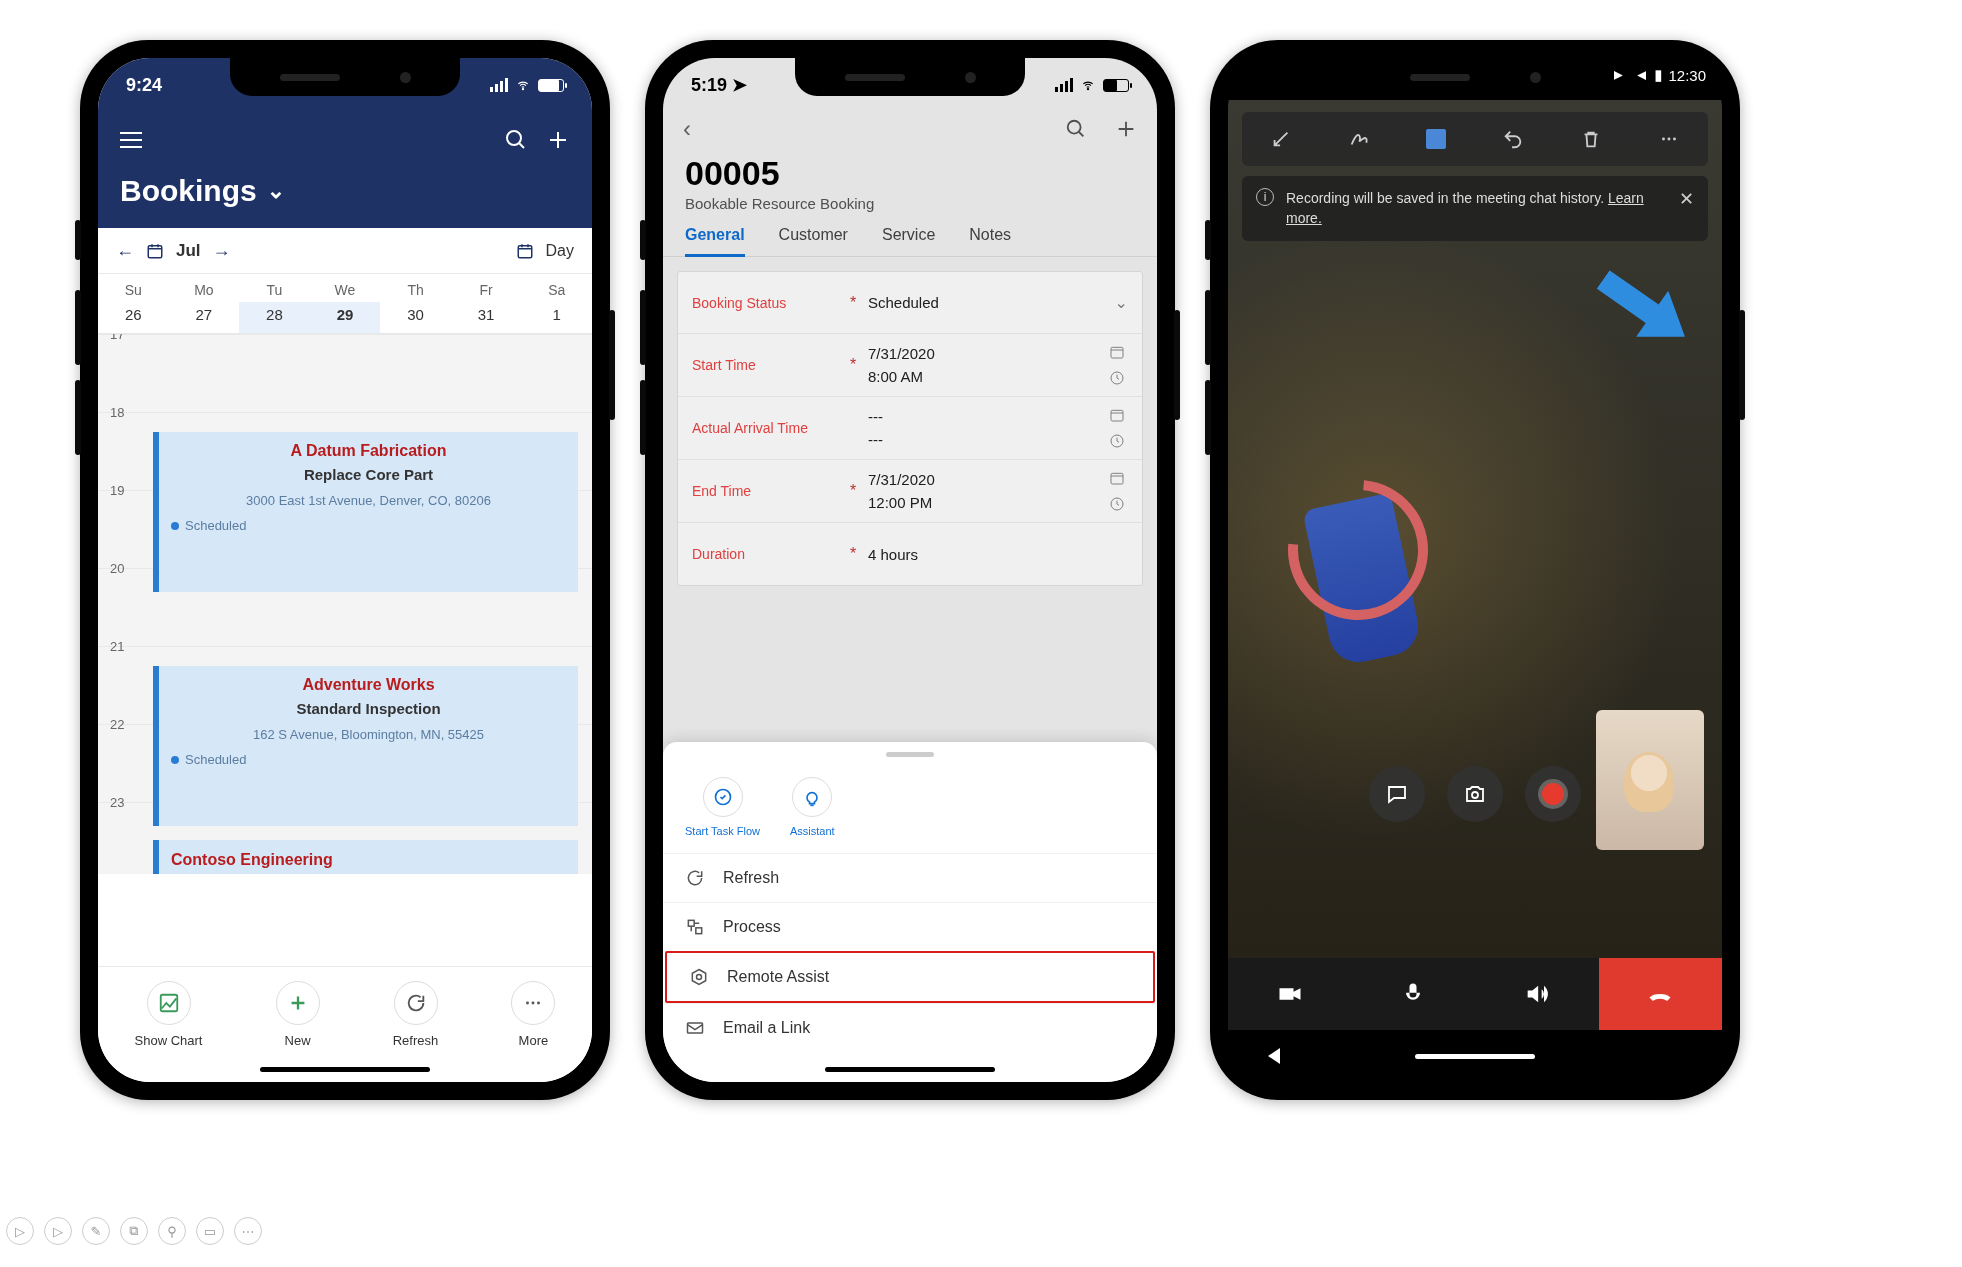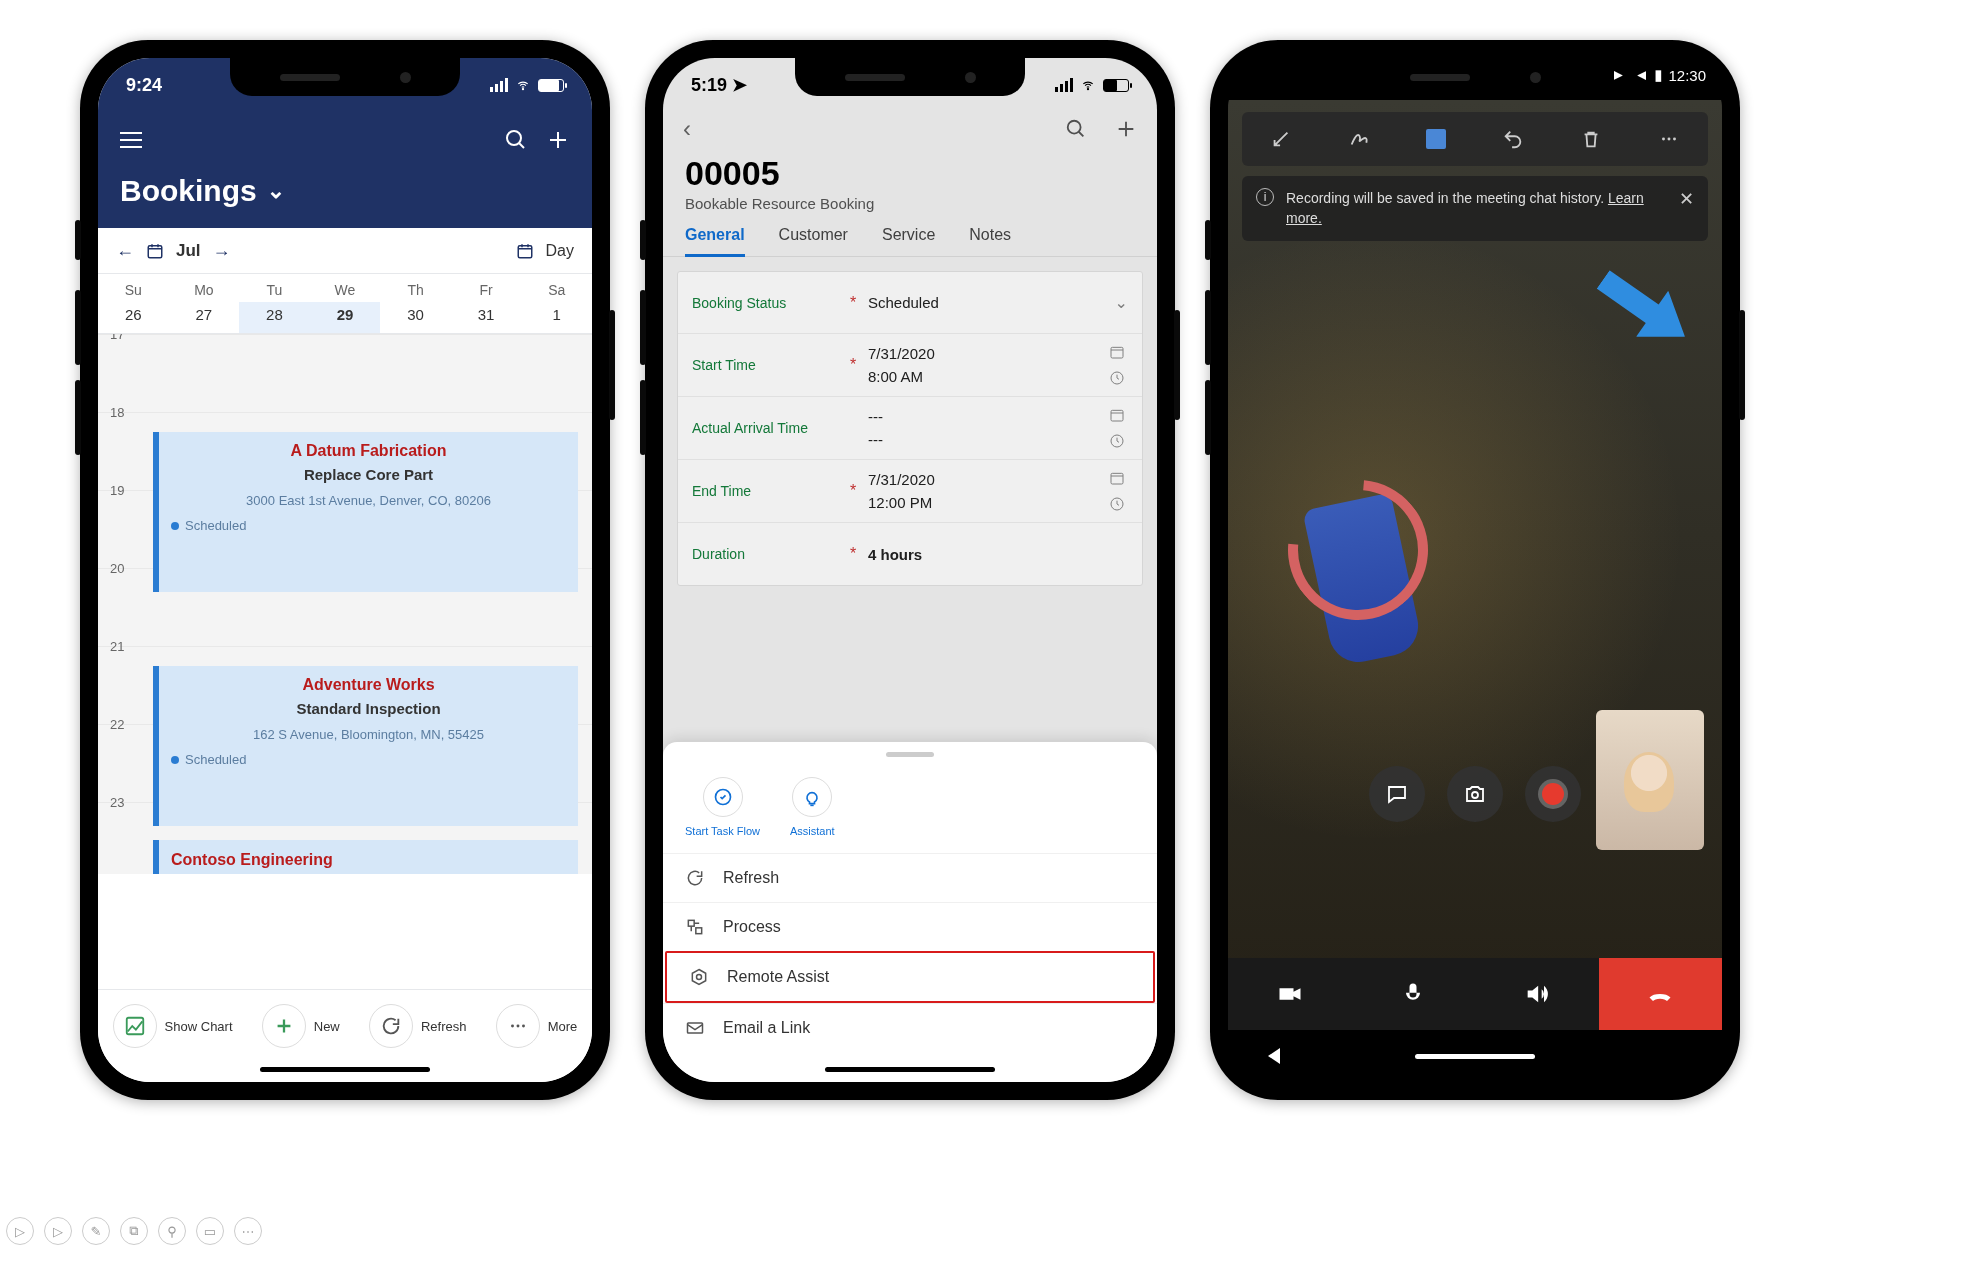--- a/index.html
+++ b/index.html
@@ -66,40 +66,40 @@
   .hourline { position:absolute; left:0; right:0; border-top:1px solid #e8e8e8; }
   .hourlbl { position:absolute; left:12px; font-size:13px; color:#666; transform:translateY(-50%); }
   .apt { position:absolute; left:55px; right:14px; background:#d6e7f8; border-left:6px solid #2a7cd2; padding:10px 12px; }
   .apt .t1 { font-weight:700; font-size:16px; color:#b91c1c; }
   .apt .t2 { font-weight:600; font-size:15px; color:#333; margin-top:6px;}
   .apt .t3 { font-size:13px; color:#5b7da0; margin-top:10px;}
   .apt .t4 { font-size:13px; color:#5b7da0; margin-top:10px; display:flex; align-items:center; gap:6px;}
   .apt .dot { width:8px; height:8px; background:#2a7cd2; border-radius:50%; display:inline-block; }
   .apt.last { background:#d6e7f8; height:40px; display:flex; align-items:center; }
   .p1-bottom { position:absolute; bottom:0; left:0; right:0; background:#fff; border-top:1px solid #e6e8eb; display:flex; justify-content:space-around; padding:14px 0 34px; }
-  .p1-bottom .bb { display:flex; flex-direction:row; align-items:center; gap:8px; font-size:13px; color:#333; }
+  .p1-bottom .bb { display:flex; flex-direction:column; align-items:center; gap:8px; font-size:13px; color:#333; }
   .p1-bottom .circ { width:44px; height:44px; border:1px solid #ddd; border-radius:50%; display:flex; align-items:center; justify-content:center; }
   .p1-bottom svg { width:22px; height:22px; }
 
   
   .p2-wrap { background:#f3f3f3; height:100%; }
   .p2-overlay { position:absolute; inset:0; background:rgba(0,0,0,.06); }
   .p2-topbar { display:flex; align-items:center; padding: 4px 20px; gap:14px; height:46px; color:#333;}
   .p2-topbar .flex { flex:1; }
   .p2-topbar svg { width:22px; height:22px; stroke:#555; fill:none; stroke-width:2;}
   .p2-title { padding:2px 22px; }
   .p2-title .big { font-size:34px; font-weight:700; }
   .p2-title .sub { font-size:15px; color:#555; margin-top:2px;}
   .p2-tabs { display:flex; padding:12px 22px 0; gap:34px; font-size:16px; border-bottom:1px solid #ddd; }
   .p2-tabs div { padding-bottom:10px; color:#444; }
   .p2-tabs .active { color:#1070d6; border-bottom:3px solid #1070d6; font-weight:700; margin-bottom:-1px;}
   .p2-form { background:#fff; margin:14px; border-radius:3px; border:1px solid #e3e3e3;}
   .p2-row { display:flex; align-items:center; min-height:62px; border-bottom:1px solid #eee; padding:10px 14px; gap:8px;}
   .p2-row:last-child { border-bottom:none; }
-  .p2-row .lbl { width:150px; font-size:14px; color:#15803d; }
+  .p2-row .lbl { width:150px; font-size:14px; color:#ef4444; }
   .p2-row .req { color:#c33; width:10px; }
   .p2-row .val { flex:1; font-size:15px; color:#222; }
   .p2-row .val .line2 { margin-top:6px; }
   .p2-row .ricon { color:#888; }
   .p2-row .icol { width:22px; display:flex; flex-direction:column; gap:10px; align-items:center; color:#888;}
   .p2-row .icol svg { width:16px; height:16px; stroke:#888; fill:none; stroke-width:1.5;}
   .sheet { position:absolute; left:0; right:0; bottom:0; background:#fff; border-radius:14px 14px 0 0; box-shadow:0 -3px 14px rgba(0,0,0,.12); z-index:30; padding-bottom:30px;}
   .sheet .handle { width:48px; height:5px; background:#ccc; border-radius:3px; margin:10px auto; }
   .sheet-quick { display:flex; gap:30px; padding:10px 22px 16px; }
   .sheet-quick .q { display:flex; flex-direction:column; align-items:center; gap:8px; font-size:11px; color:#1070d6; }
@@ -420,21 +420,21 @@
                 </svg>
                 <svg viewBox="0 0 24 24">
                   <circle cx="12" cy="12" r="9"></circle>
                   <path d="M12 7v5l3 2"></path>
                 </svg>
               </span>
           </div>
           <div class="p2-row">
             <span class="lbl">Duration</span>
               <span class="req">*</span>
-            <span class="val" style="font-weight:700">4 hours</span>
+            <span class="val" style="font-weight:400">4 hours</span>
           </div>
         </div>
       </div>
       <div class="p2-overlay"></div>
       <div class="sheet">
         <div class="handle"></div>
         <div class="sheet-quick">
           <div class="q">
             <span class="c">
                 <svg viewBox="0 0 24 24" fill="none" stroke="#1070d6" stroke-width="2">

